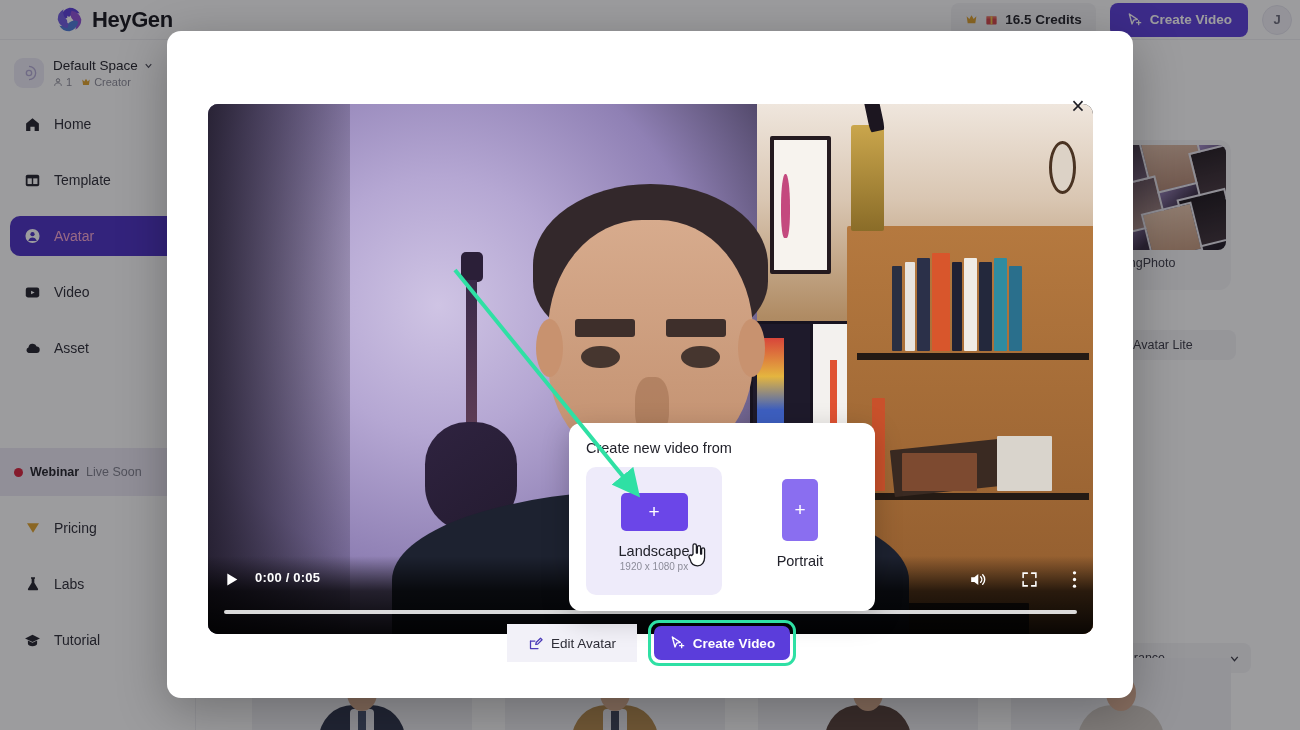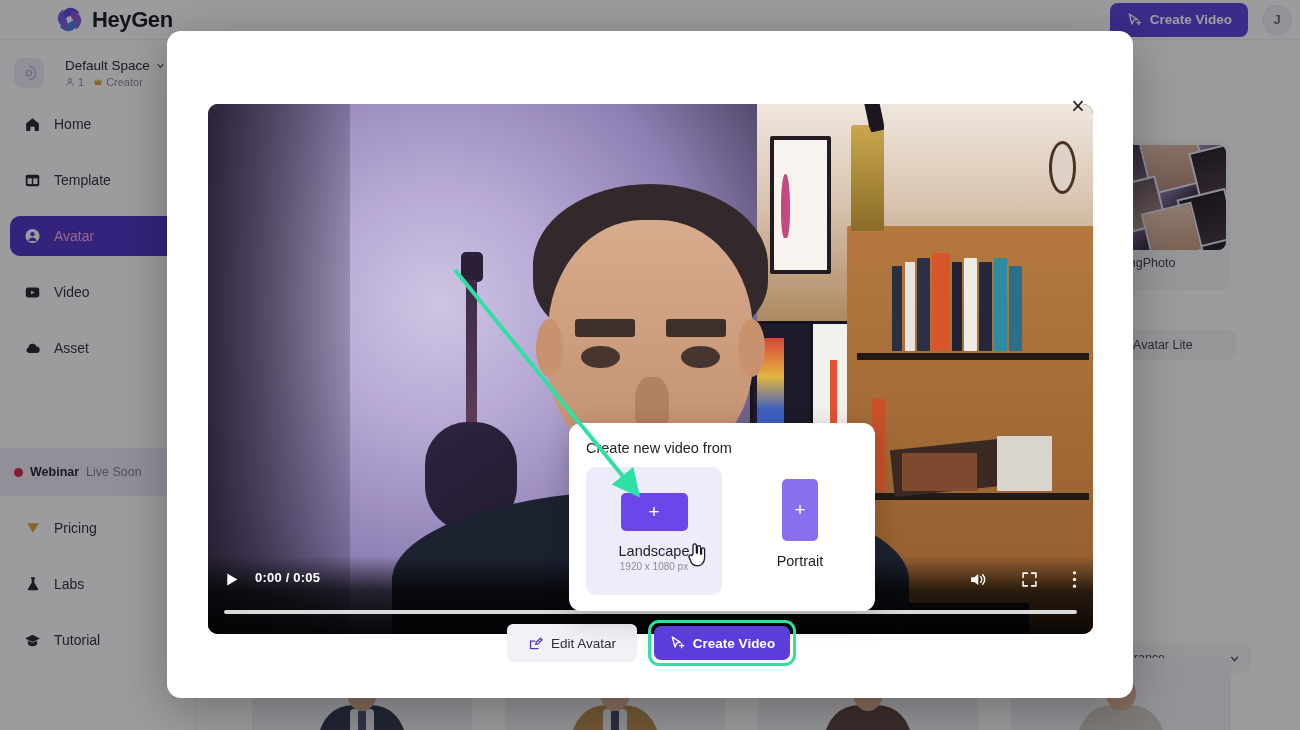--- a/index.html
+++ b/index.html
@@ -40,21 +40,21 @@
     background:#f1f0f6; border:1px solid #e5e4ee;
     display:flex; align-items:center; justify-content:center;
     font-size:13px; color:#6b6b7b; font-weight:600;
   }
 
   
   .sidebar {
     position:absolute; left:0; top:40px; width:196px; height:690px;
     background:#ffffff; border-right:1px solid #efeff3; z-index:2;
   }
-  .space-row { display:flex; align-items:flex-start; gap:21px; padding:18px 0 0 14px; }
+  .space-row { display:flex; align-items:flex-start; gap:9px; padding:18px 0 0 14px; }
   .space-avatar {
     width:30px; height:30px; border-radius:9px; background:#eceaf6;
     display:flex; align-items:center; justify-content:center; flex:none;
   }
   .space-name { font-size:13.5px; color:#23232b; display:flex; align-items:center; gap:5px; font-weight:500;}
   .space-meta { display:flex; align-items:center; gap:9px; margin-top:3px; font-size:11px; color:#8b8b98; }
   .space-meta .seat { display:flex; align-items:center; gap:3px; }
   .space-meta .plan { display:flex; align-items:center; gap:3px; color:#8b8b98; }
 
   .nav { margin-top:16px; padding:0 10px; }
@@ -214,21 +214,21 @@
   .box-port { width:36px; height:62px; border-radius:5px; background:#8a6ef0;
      display:flex; align-items:center; justify-content:center; color:#fff; font-size:19px; font-weight:300; }
   .ratio-name { margin-top:12px; font-size:14.5px; color:#22222b; }
   .ratio-sub { margin-top:2px; font-size:10px; color:#8c8c99; }
 
   .cursor-hand { position:absolute; left:684px; top:541px; z-index:28; }
 
   
   .btn-edit {
     position:absolute; left:340px; top:593px; width:130px; height:38px;
-    border-radius:6px; background:#f2f1f8; display:flex; align-items:center;
+    border-radius:0; background:#f2f1f8; display:flex; align-items:center;
     justify-content:center; gap:8px; font-size:13.5px; color:#2e2e38; cursor:pointer;
   }
   .btn-create-wrap {
     position:absolute; left:481px; top:589px; width:148px; height:46px;
     border:3px solid #2fe0a4; border-radius:11px; padding:3px; z-index:25;
   }
   .btn-create {
     width:100%; height:100%; border-radius:7px; background:#5b3ddb; color:#fff;
     display:flex; align-items:center; justify-content:center; gap:8px;
     font-size:13.5px; font-weight:700; cursor:pointer;
@@ -432,20 +432,31 @@
             <path d="M16 2a14 14 0 0 1 12.1 7c-3.4-1.4-7.9-.3-11 2.6-3.6 3.4-8.4 4-11.4 1.7A14 14 0 0 1 16 2z" fill="#5b3ddb"></path>
             <path d="M30 16a14 14 0 0 1-7 12.1c1.4-3.4.3-7.9-2.6-11-3.4-3.6-4-8.4-1.7-11.4A14 14 0 0 1 30 16z" fill="#8d4fd6"></path>
             <path d="M16 30A14 14 0 0 1 3.9 23c3.4 1.4 7.9.3 11-2.6 3.6-3.4 8.4-4 11.4-1.7A14 14 0 0 1 16 30z" fill="#4a79d8"></path>
             <path d="M2 16A14 14 0 0 1 9 3.9c-1.4 3.4-.3 7.9 2.6 11 3.4 3.6 4 8.4 1.7 11.4A14 14 0 0 1 2 16z" fill="#6f5ae0"></path>
             <path d="M13.4 11.6 20 16l-6.6 4.4z" fill="#ffffff"></path>
           </svg>
         </span>
         <span class="logo-text">HeyGen</span>
       </div>
       <div class="topbar-right">
+        <div class="credits-pill">
+          <svg width="13" height="13" viewBox="0 0 24 24" fill="#e0a32c">
+              <path d="M3 6l5 5 4-7 4 7 5-5-2 13H5z"></path>
+            </svg>
+          <svg width="13" height="13" viewBox="0 0 24 24">
+              <rect x="2.5" y="9" width="19" height="12" rx="1.6" fill="#d8454a"></rect>
+              <rect x="2.5" y="6" width="19" height="4" rx="1" fill="#e86a5c"></rect>
+              <rect x="10.3" y="6" width="3.4" height="15" fill="#f2c64a"></rect>
+            </svg>
+          <span class="credits-text">16.5 Credits</span>
+        </div>
         <div class="create-video-top">
           <svg width="16" height="16" viewBox="0 0 24 24" fill="none" stroke="#fff" stroke-width="2" stroke-linecap="round" stroke-linejoin="round">
               <path d="M5 3l12 8-5.5 1.3L9 18z"></path>
               <line x1="16" y1="16" x2="22" y2="16"></line>
               <line x1="19" y1="13" x2="19" y2="19"></line>
             </svg>
           <span>Create Video</span>
         </div>
         <div class="avatar-circle">
           <span>J</span>

